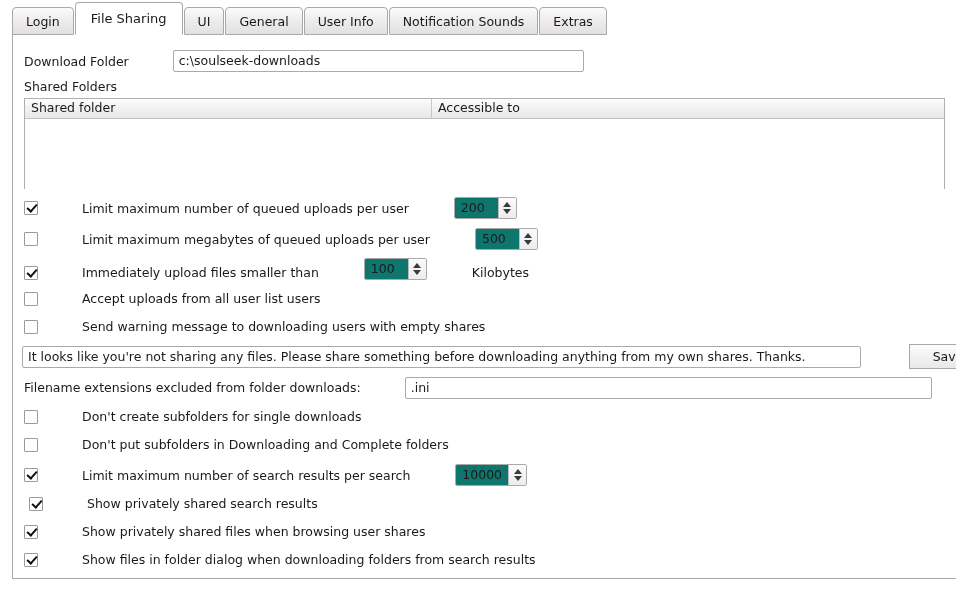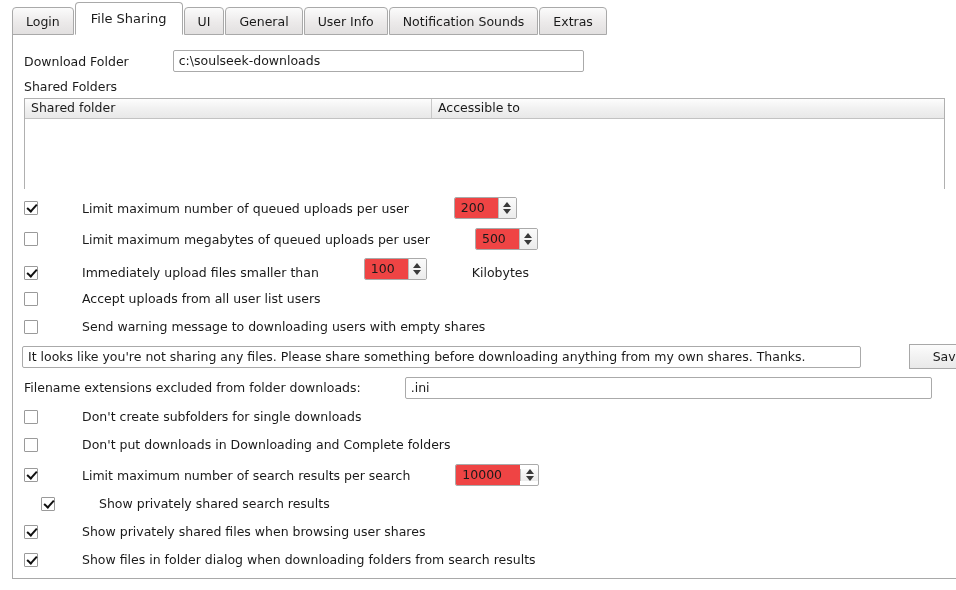--- a/index.html
+++ b/index.html
@@ -167,21 +167,21 @@
     border-radius: 2px;
     background: #ffffff;
     overflow: hidden;
   }
   .spin .val {
     flex: 1;
     line-height: 20px;
     padding-left: 6px;
     font-size: 12.5px;
     color: #1a1a1a;
-    background: #ef4444;
+    background: #0f766e;
   }
   .spin .btns {
     width: 17px;
     flex: none;
     border-left: 1px solid #bdbdbd;
     background: linear-gradient(to bottom, #fbfbfb, #ececec);
     display: flex;
     flex-direction: column;
     align-items: center;
     justify-content: center;
@@ -298,36 +298,36 @@
     <div class="btn" style="width:78px; margin-left:12px;">Edit</div>
   </div>
 
   <div class="row" style="left:11px; top:375px;">
     <div class="cb"></div>
     <span class="lbl">Don't create subfolders for single downloads</span>
   </div>
 
   <div class="row" style="left:11px; top:403px;">
     <div class="cb"></div>
-    <span class="lbl">Don't put downloads in Downloading and Complete folders</span>
+    <span class="lbl">Don't put subfolders in Downloading and Complete folders</span>
   </div>
 
   <div class="row" style="left:11px; top:430px;">
     <div class="cb checked"></div>
     <span class="lbl">Limit maximum number of search results per search</span>
-    <div class="spin" style="width:84px; margin-left:9px;align-items:center;">
+    <div class="spin" style="width:72px; margin-left:9px;">
       <div class="val">10000</div>
       <div class="btns">
         <div class="arrow-up"></div>
         <div class="arrow-dn"></div>
       </div>
     </div>
   </div>
 
-  <div class="row" style="left:28px; top:462px;">
+  <div class="row" style="left:16px; top:462px;">
     <div class="cb checked"></div>
     <span class="lbl">Show privately shared search results</span>
   </div>
 
   <div class="row" style="left:11px; top:490px;">
     <div class="cb checked"></div>
     <span class="lbl">Show privately shared files when browsing user shares</span>
   </div>
 
   <div class="row" style="left:11px; top:518px;">

